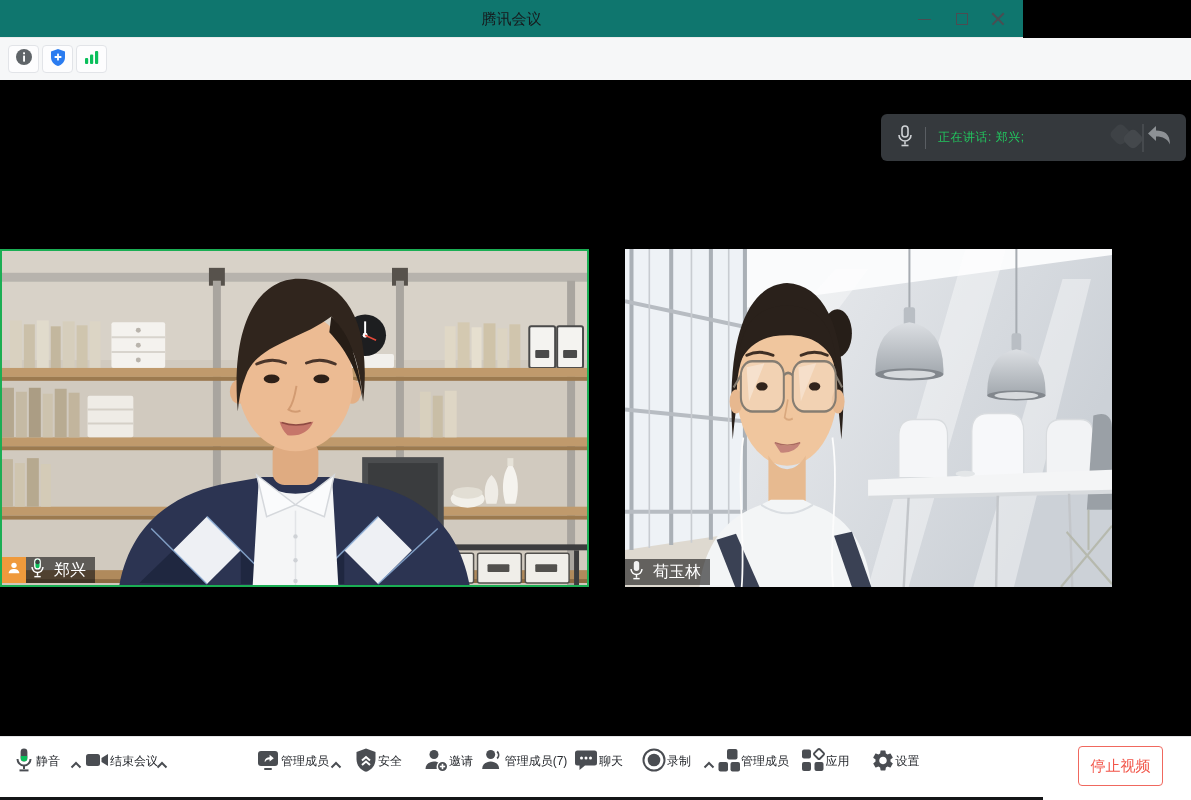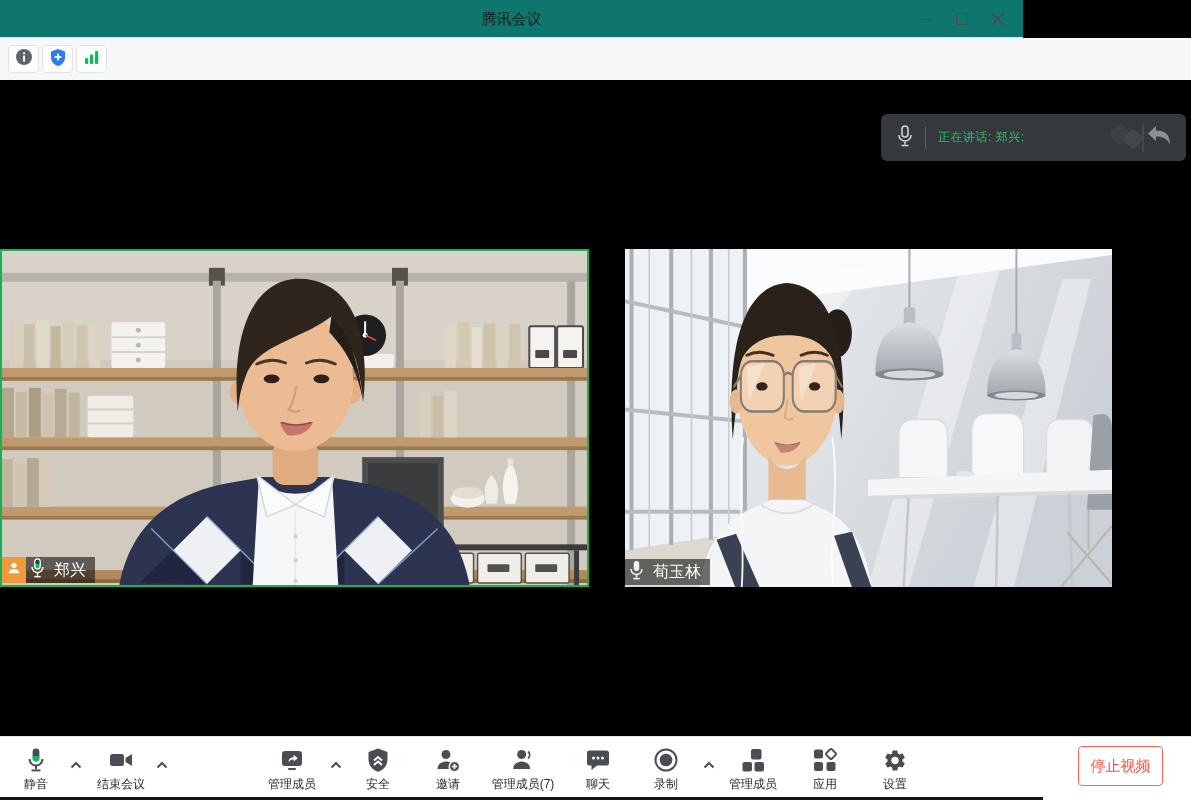--- a/index.html
+++ b/index.html
@@ -49,21 +49,21 @@
   .name-text { color:#fff; font-size:16px; }
 
   .chat-bar { position:absolute; left:12px; top:525px; width:170px; height:37px; background:#161718; border-radius:4px; display:flex; align-items:center; }
   .cb-emoji { margin-left:10px; display:flex; cursor:pointer; }
   .cb-div { width:1px; height:20px; background:#3c3f42; margin:0 10px; }
   .cb-text { flex:1; font-size:14px; color:#8f9398; cursor:text; white-space:nowrap; }
   .cb-chevron { font-size:17px; color:#9aa0a5; padding:0 12px 2px 4px; cursor:pointer; }
 
   
   .bottombar { position:absolute; left:0; top:736px; width:1191px; height:64px; background:#fff; border-top:1px solid #e4e5e7; }
-  .tb-item { position:absolute; top:9px; transform:translateX(-50%); display:flex; flex-direction:column; align-items:center; cursor:pointer; }
+  .tb-item { position:absolute; top:9px; transform:translateX(-50%); display:flex; flex-direction:row; align-items:center; cursor:pointer; }
   .tb-icon { height:28px; display:flex; align-items:center; justify-content:center; }
   .tb-label { margin-top:2px; font-size:12px; color:#26292e; white-space:nowrap; }
   .tb-chev { position:absolute; top:24px; transform:translateX(-50%); cursor:pointer; display:flex; }
   .end-btn { position:absolute; left:1078px; top:9px; width:85px; height:40px; border:1px solid #f0685e; border-radius:4px; background:#fff; color:#f25549; font-size:15px; display:flex; align-items:center; justify-content:center; cursor:pointer; }
   .bottom-line { position:absolute; left:0; top:797px; width:1043px; height:3px; background:#141517; }
 </style>
 </head>
 <body>
 
 <div class="window">

